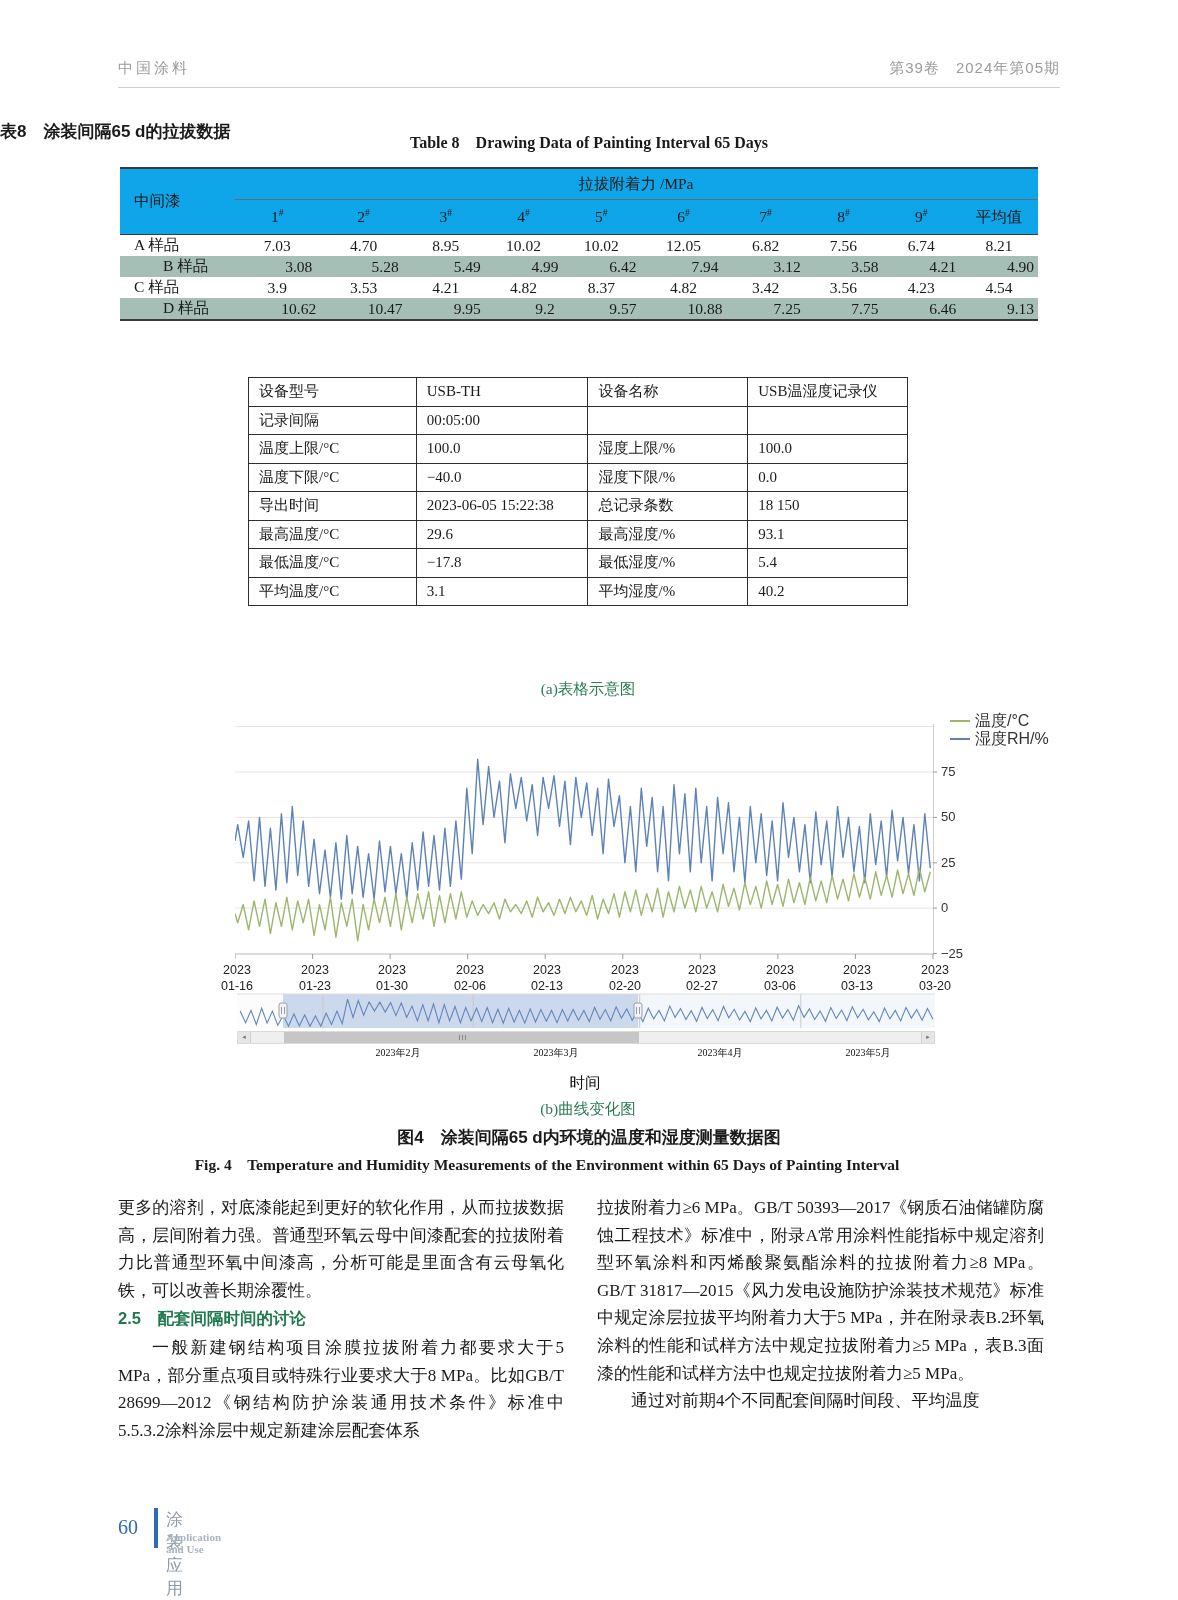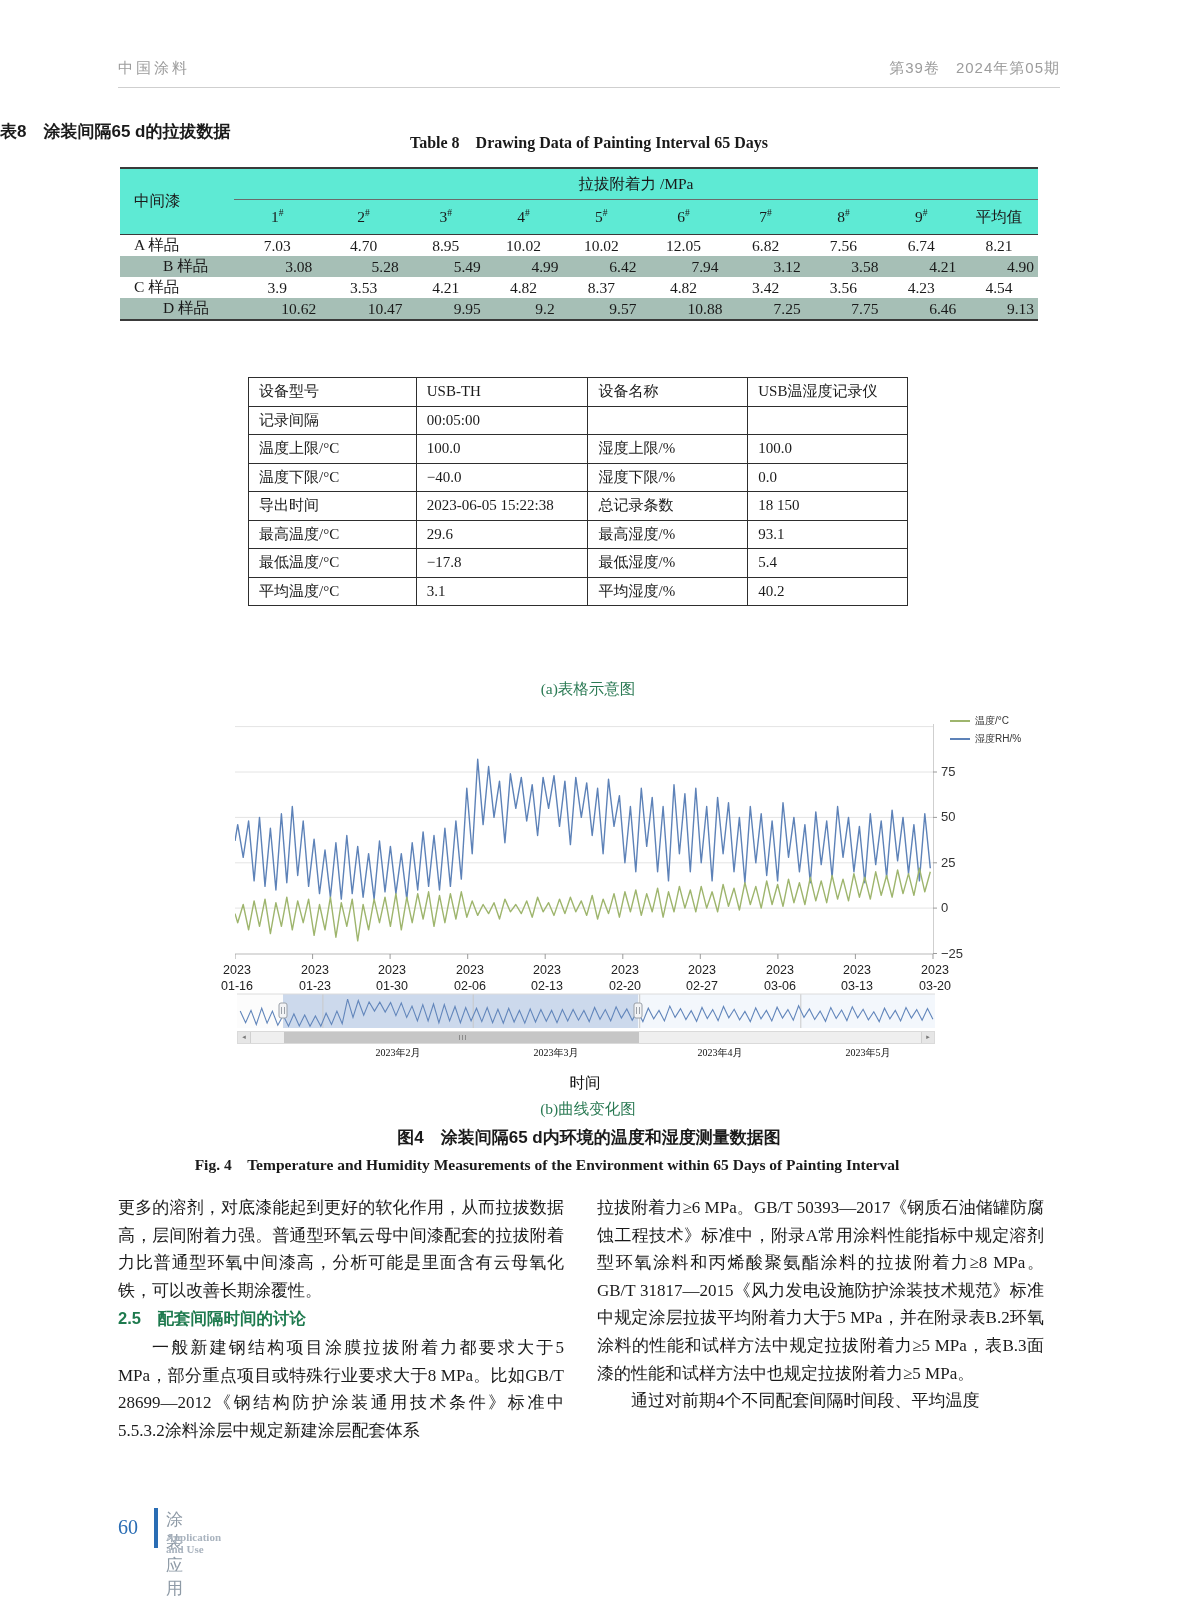--- a/index.html
+++ b/index.html
@@ -11,38 +11,38 @@
   .hdr .jn{position:absolute;left:0;top:4px;color:#9c9c9c;font-size:15px;letter-spacing:3px;}
   .hdr .iss{position:absolute;right:0;top:4px;color:#9c9c9c;font-size:15px;letter-spacing:1px;}
   
   .t8zh{position:absolute;left:0;width:1178px;top:104px;text-align:left;font-size:17px;font-weight:bold;
         font-family:"Liberation Sans","DejaVu Sans",sans-serif;margin-top:16px;}
   .t8en{position:absolute;left:0;width:1178px;top:133px;text-align:center;font-size:16px;font-weight:bold;}
   
   table.t8{position:absolute;left:120px;top:167px;width:918px;border-collapse:collapse;
            font-size:15.5px;border-top:2px solid #3a3a3a;border-bottom:2px solid #3a3a3a;}
   table.t8 td{text-align:center;padding:0;height:16px;}
-  table.t8 thead td{background:#5eead4;}
+  table.t8 thead td{background:#0ea5e9;}
   table.t8 .corner{text-align:left;padding-left:14px;width:100px;}
   table.t8 .grouphead{border-bottom:1px solid #6b6b6b;height:30px;}
   table.t8 thead tr:last-child td{height:34px;}
   table.t8 tbody td{border:none;}
   table.t8 tbody tr.stripe td{background:#a6bfb6;padding-left:43px;}
   table.t8 tbody td.rowhead{text-align:left;padding-left:14px;}
   table.t8 thead{border-bottom:1.5px solid #3a3a3a;}
   table.t8 sup{font-size:9.5px;}
   
   table.dev{position:absolute;left:248px;top:377px;width:660px;border-collapse:collapse;
             font-size:15px;}
   table.dev td{border:1px solid #2e2e2e;height:27.5px;padding:0 0 0 10px;text-align:left;}
   .capA{position:absolute;left:235px;width:706px;top:679px;text-align:center;color:#2b7a54;font-size:15.5px;}
   
   #mainchart{position:absolute;left:235px;top:718px;}
   .legend{position:absolute;left:950px;top:712px;font-family:"Liberation Sans","DejaVu Sans",sans-serif;
-          font-size:10px;color:#333;}
+          font-size:16px;color:#333;}
   .lg-row{display:flex;align-items:center;height:18px;}
   .lg-sw{display:inline-block;width:20px;height:2.5px;margin-right:5px;}
   .ylab{position:absolute;font-size:13px;color:#333;font-family:"Liberation Sans","DejaVu Sans",sans-serif;}
   .xlab{position:absolute;width:64px;text-align:center;font-size:12.5px;color:#222;line-height:16px;
         font-family:"Liberation Sans","DejaVu Sans",sans-serif;}
   #navchart{position:absolute;left:237px;top:992px;}
   .scrollbar{position:absolute;left:237px;top:1031px;width:698px;height:13px;background:#efefef;
              border:1px solid #dadada;box-sizing:border-box;}
   .sb-btn{position:absolute;top:0;width:12px;height:11px;background:#e6e6e6;color:#777;
           font-size:7px;line-height:11px;text-align:center;font-family:"DejaVu Sans",sans-serif;}

